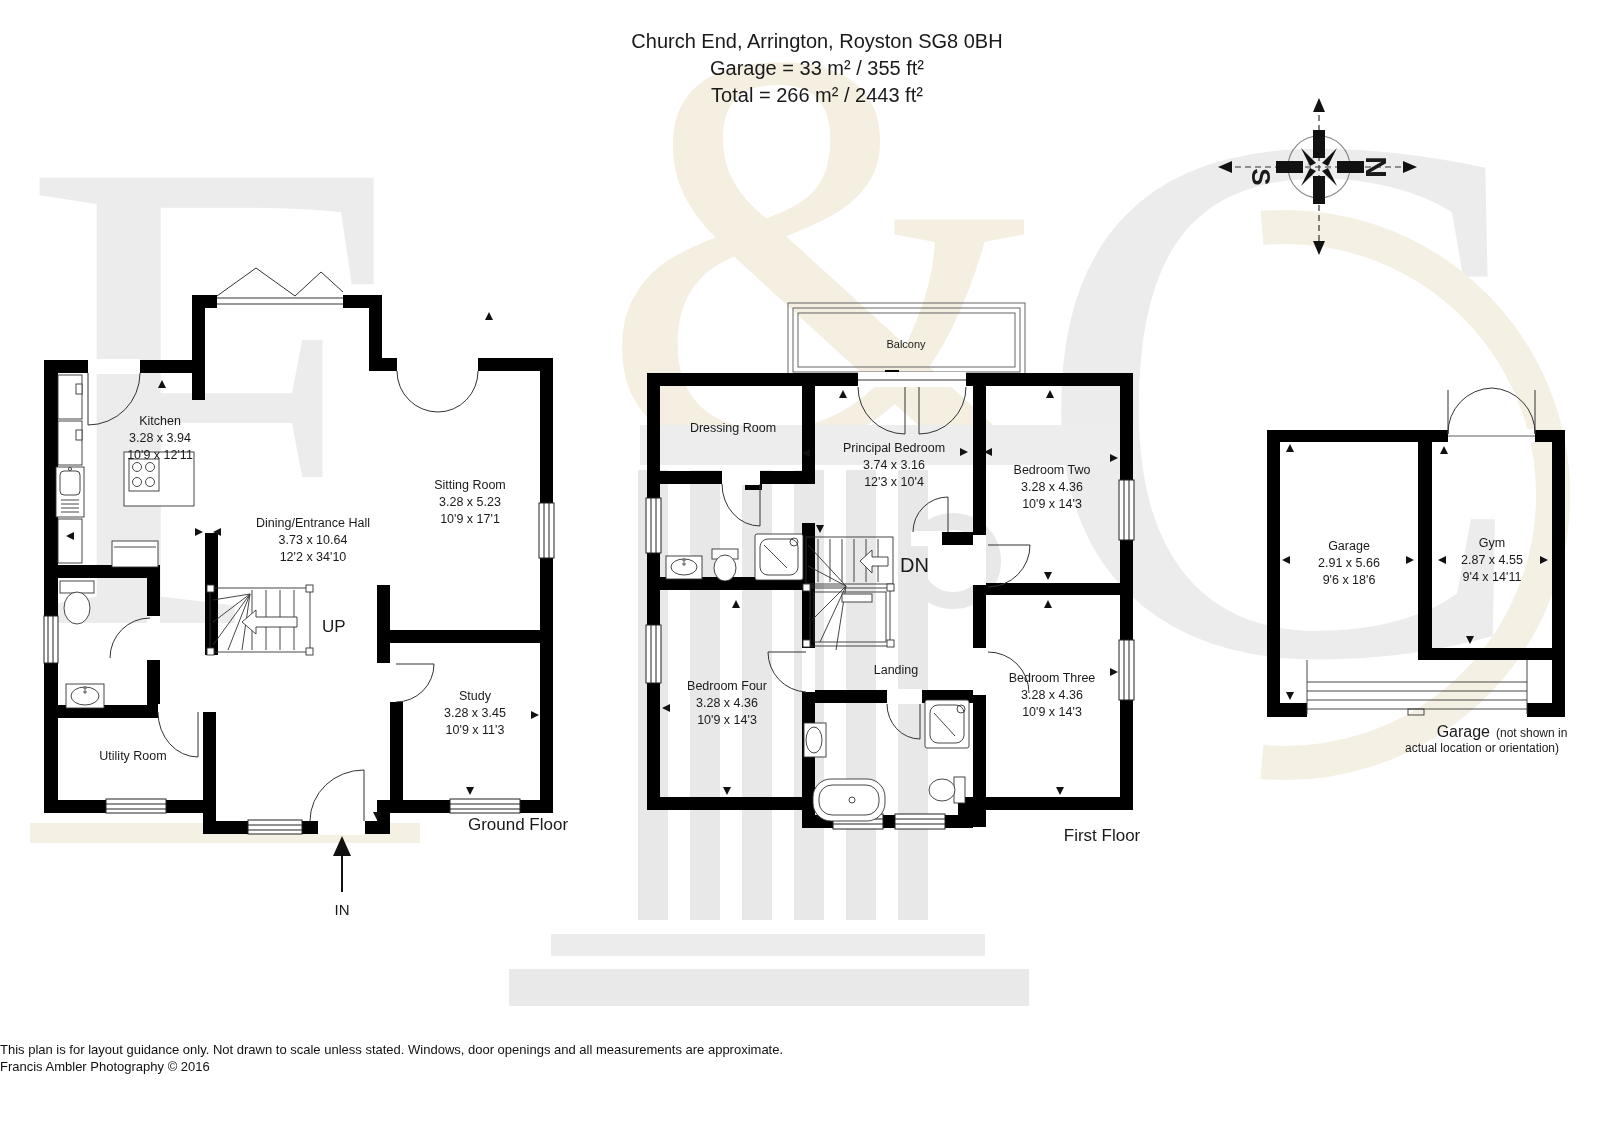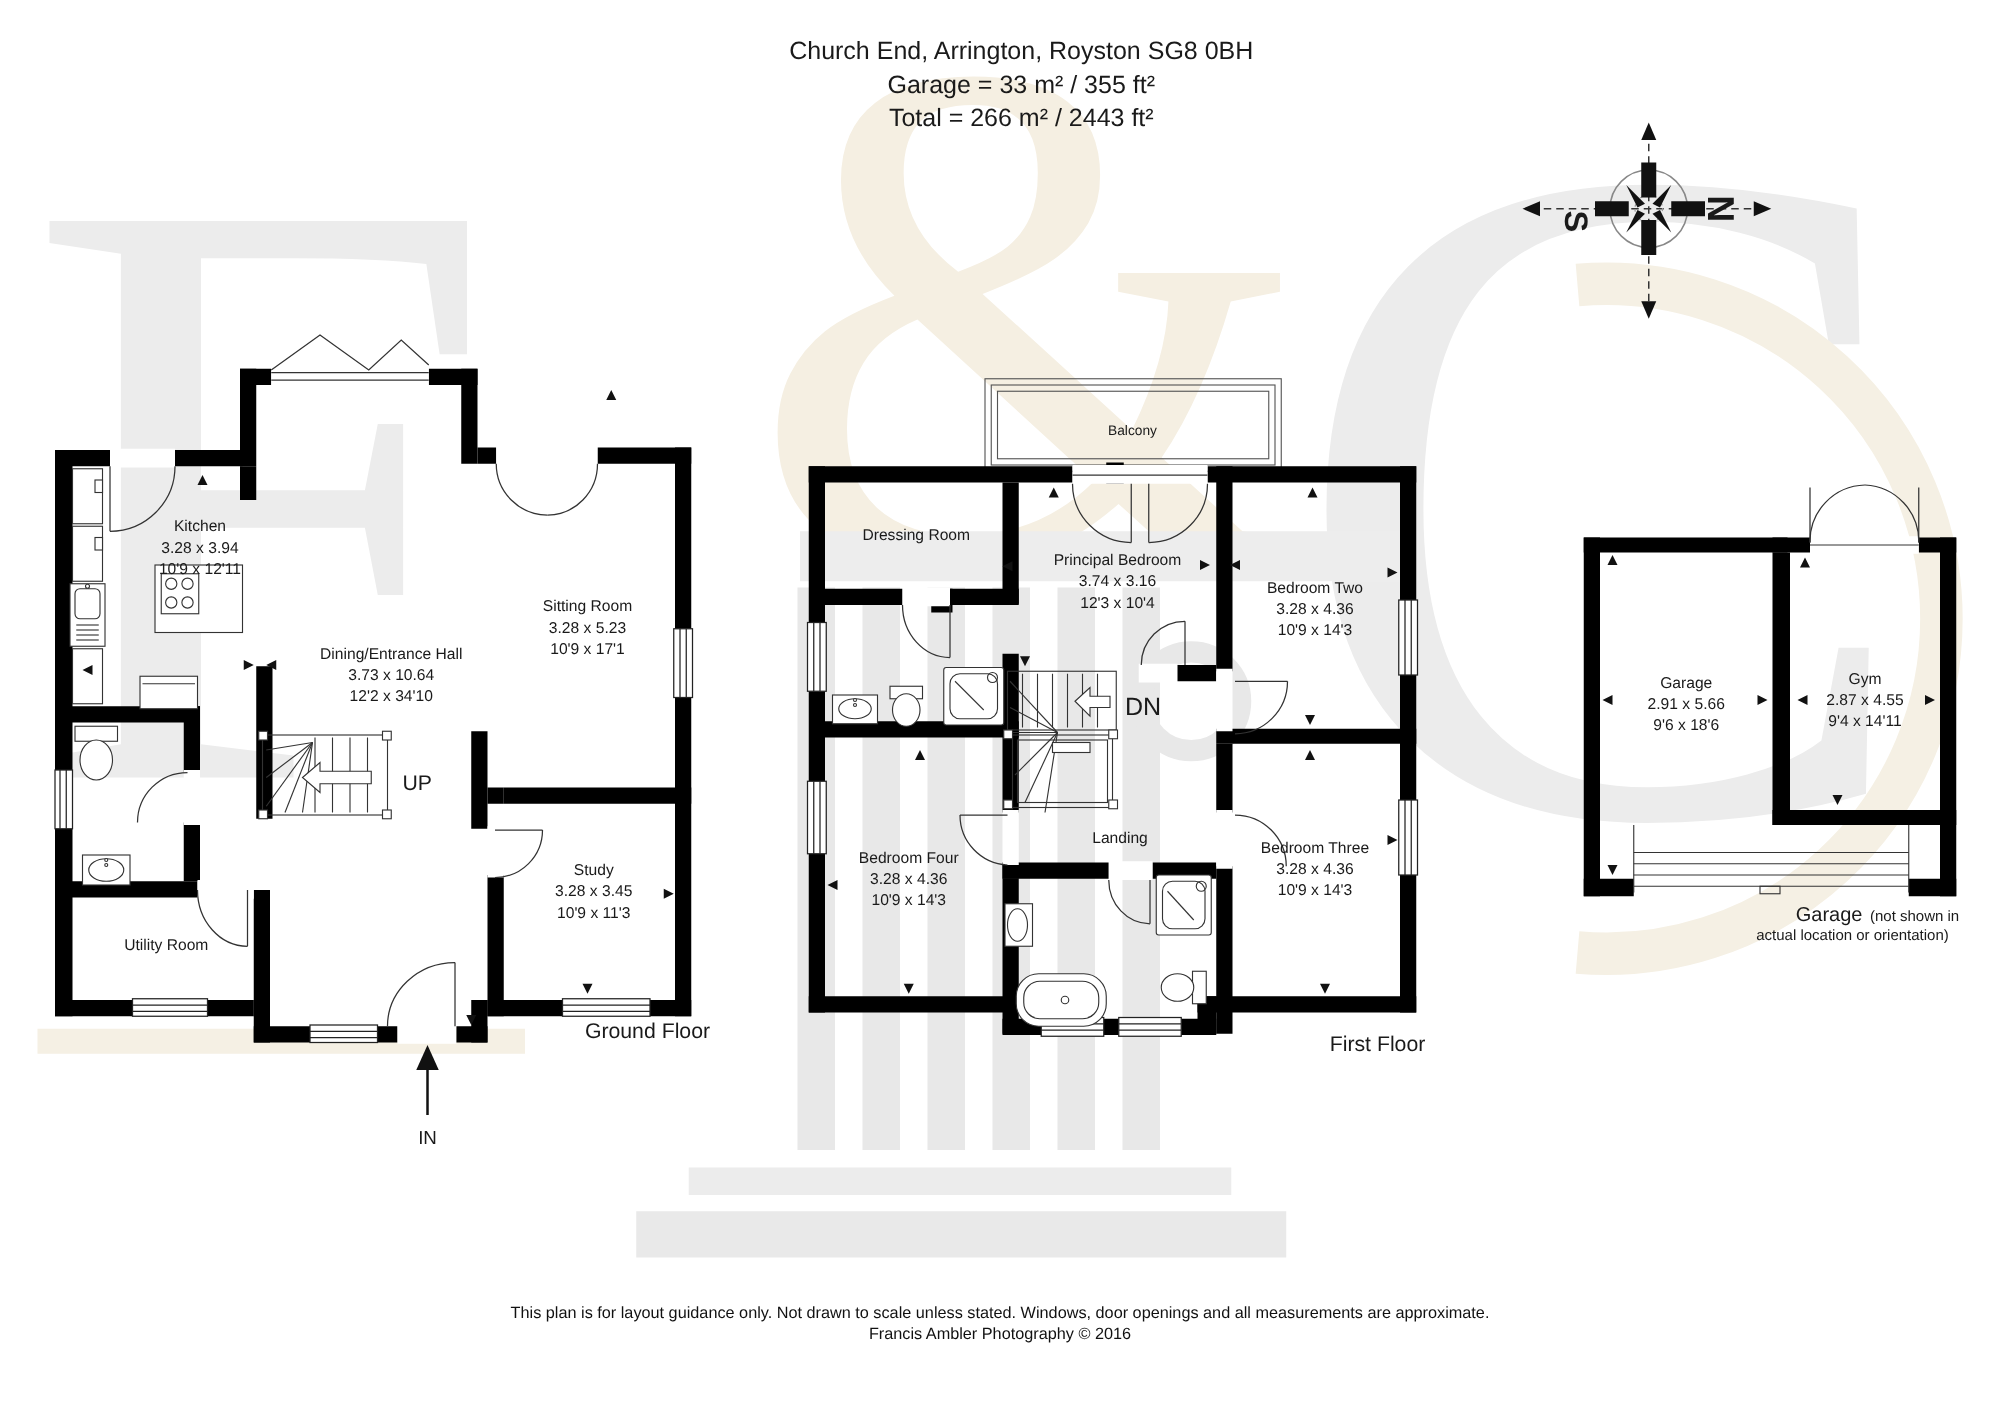--- a/index.html
+++ b/index.html
@@ -12,21 +12,21 @@
   #wm-c{left:1030px;top:16px;font-size:760px;color:#ececec;}
   .wm-col{position:absolute;top:470px;height:450px;width:30px;background:#e8e8e8;}
   #wm-band{left:640px;top:425px;width:495px;height:40px;background:#ededed;}
   #wm-ring{left:905px;top:513px;width:96px;height:96px;border:17px solid #e8e8e8;border-radius:50%;box-sizing:border-box;}
   #wm-step1{left:551px;top:934px;width:434px;height:22px;background:#ececec;}
   #wm-step2{left:509px;top:969px;width:520px;height:37px;background:#e9e9e9;}
   #wm-cream-band{left:30px;top:823px;width:390px;height:20px;background:#f5f0e4;}
   #plan-svg{position:absolute;left:0;top:0;z-index:1;}
   #header{position:absolute;left:17px;top:28px;width:1600px;text-align:center;z-index:2;
           font-size:20px;line-height:27px;color:#1a1a1a;}
-  #footer{position:absolute;left:0;top:1041px;width:1600px;text-align:center;z-index:2;
+  #footer{position:absolute;left:0;top:1041px;width:1600px;text-align:left;z-index:2;
           font-size:13px;line-height:17px;color:#111;}
   svg text{font-family:"Liberation Sans",sans-serif;fill:#1a1a1a;}
   .rlbl{font-size:12.5px;}
   .flbl{font-size:17px;}
 </style>
 </head>
 <body>
 
 <div id="canvas">
 

